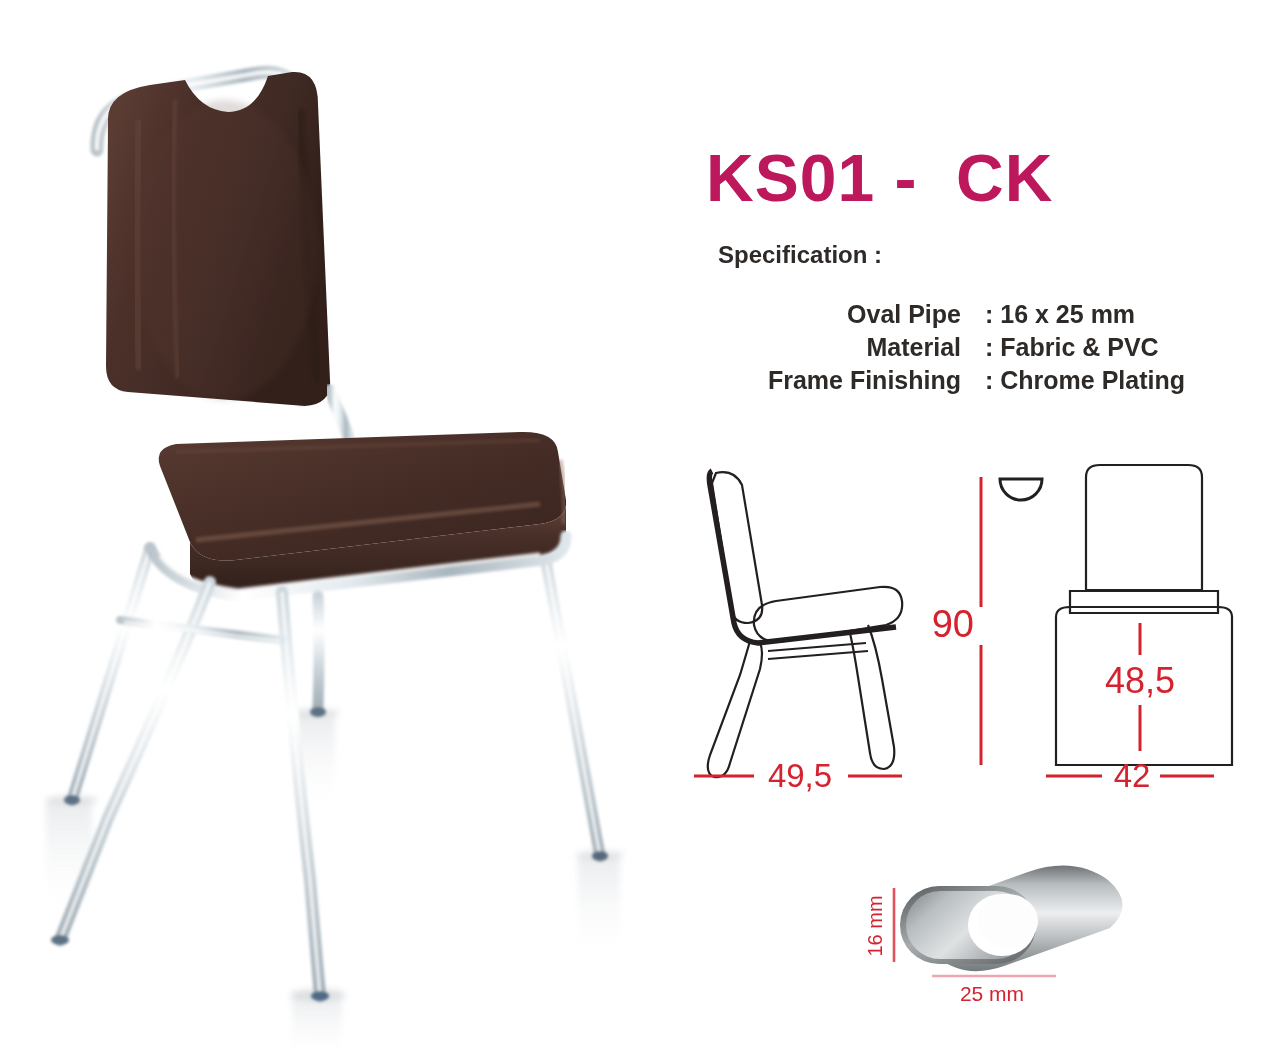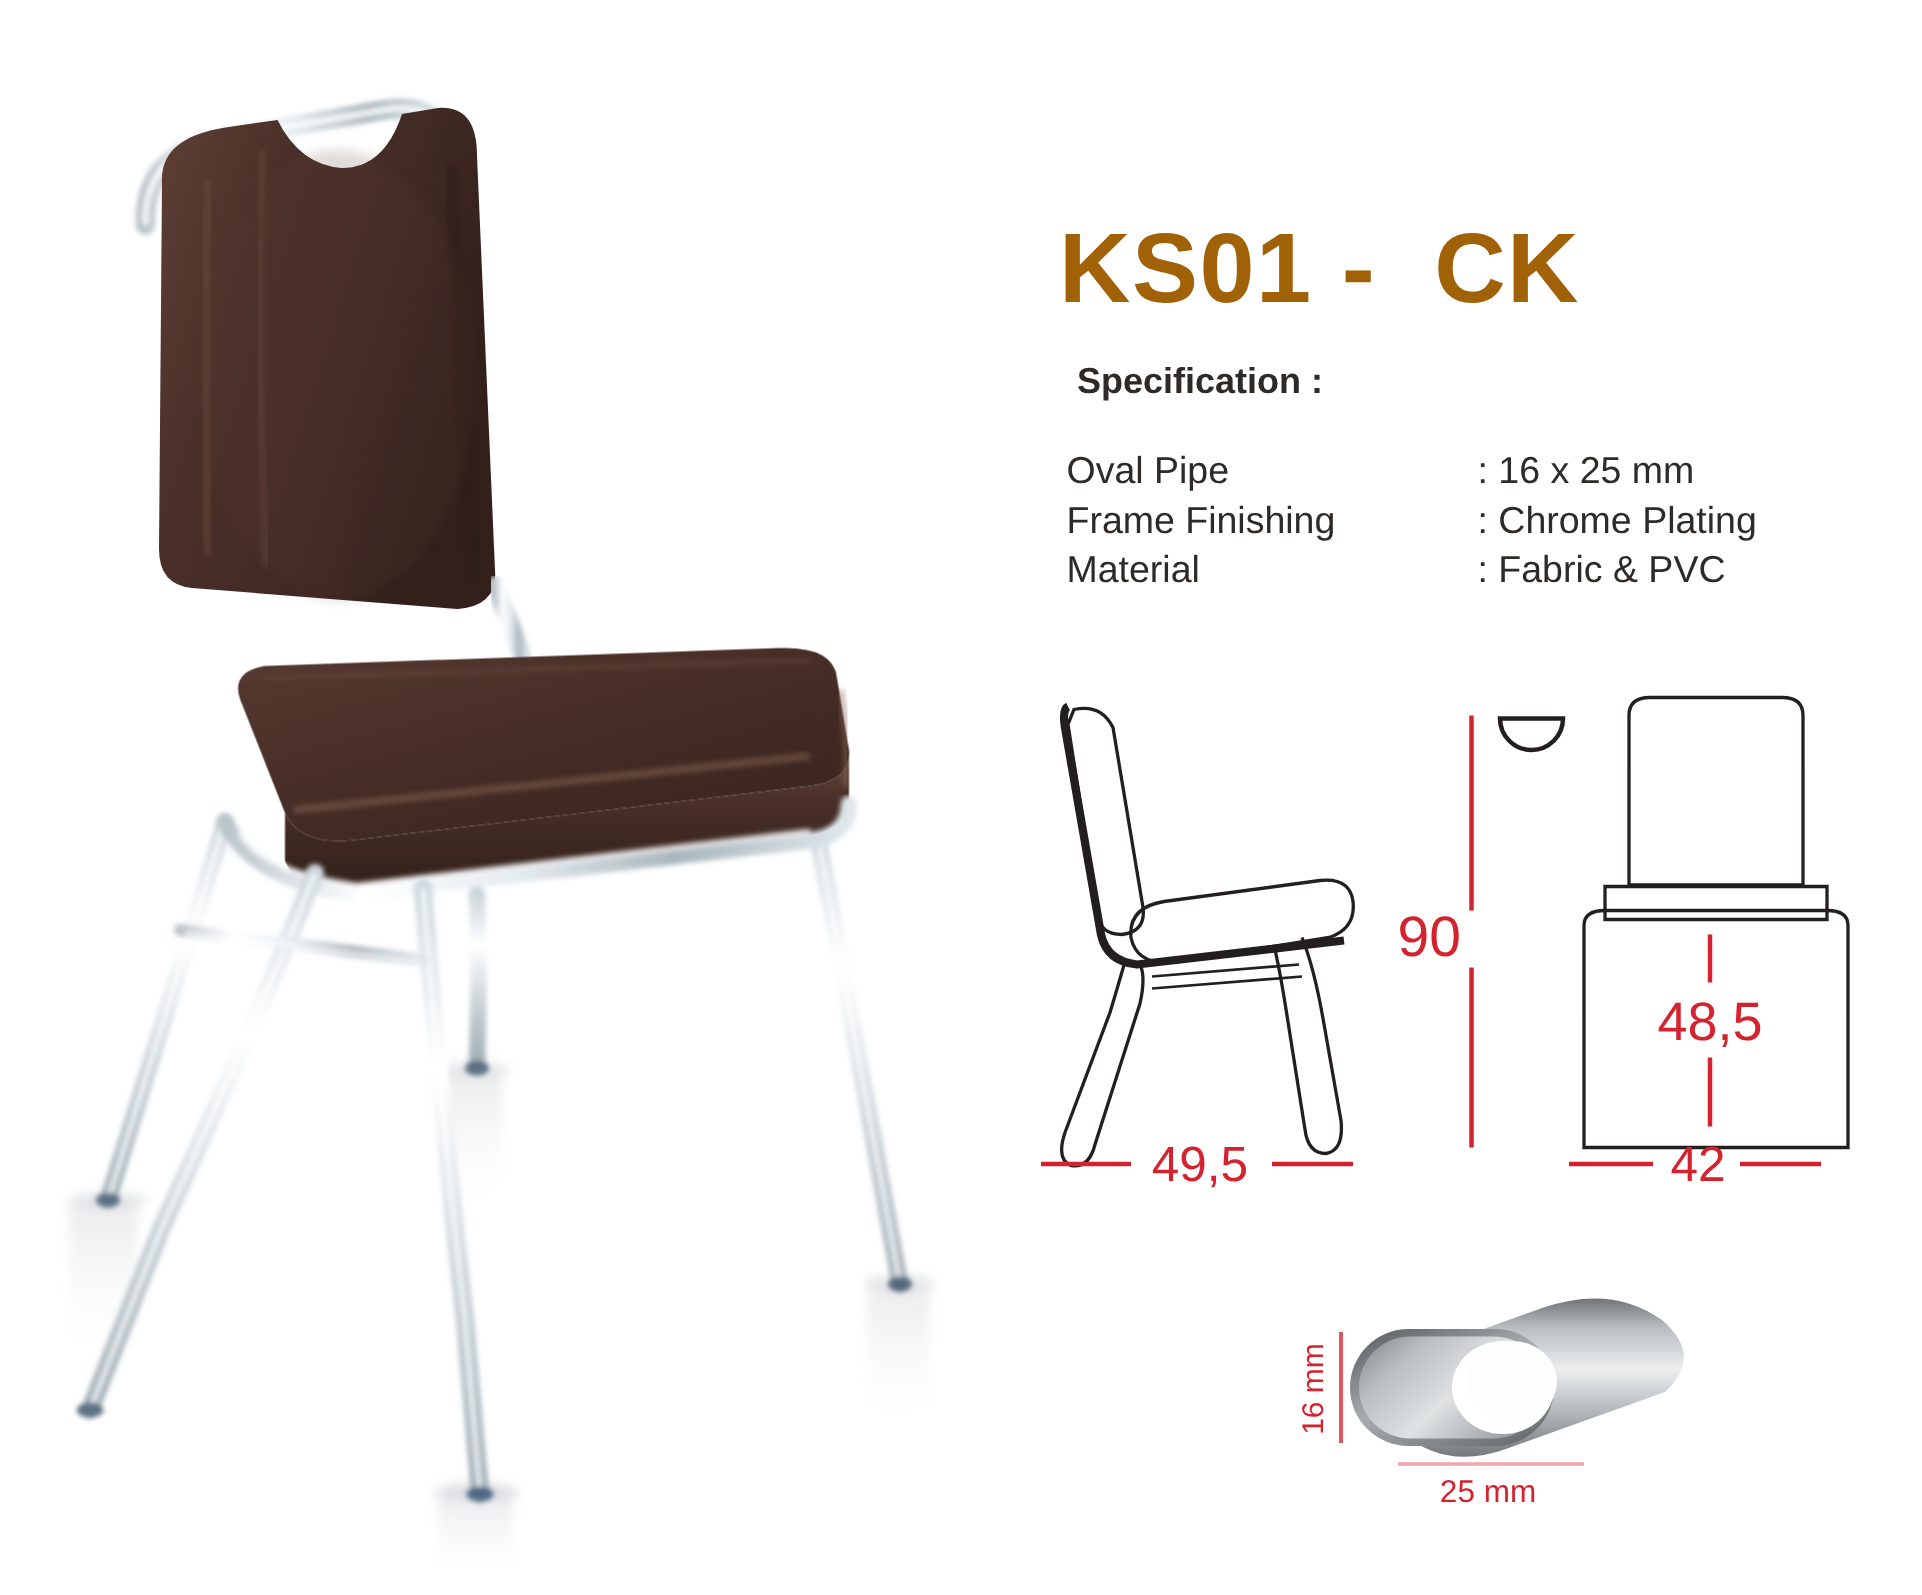--- a/index.html
+++ b/index.html
@@ -12,31 +12,32 @@
   }
   .sheet{position:absolute;inset:0;}
 
   
   .photo-pane{position:absolute;left:0;top:0;width:660px;height:1063px;}
   .photo-pane svg{display:block;width:660px;height:1063px;}
 
   
   .title{
     position:absolute;left:706px;top:140px;
-    font-size:66px;font-weight:bold;color:#a16207;
+    font-size:66px;font-weight:bold;color:#be185d;
     letter-spacing:1px;white-space:pre;
   }
   .spec-heading{
     position:absolute;left:718px;top:241px;
     font-size:24px;font-weight:bold;color:#2e2a28;white-space:pre;
   }
   .spec-table{
     position:absolute;left:711px;top:298px;
-    font-size:25px;font-weight:normal;color:#2e2a28;
+    font-size:25px;font-weight:bold;color:#2e2a28;
     line-height:33px;
+    text-align:right;
   }
   .spec-row{display:flex;}
   .spec-key{width:250px;white-space:pre;}
   .spec-val{white-space:pre;margin-left:24px;}
 
   
   .drawings{position:absolute;left:690px;top:455px;width:560px;height:380px;}
   .drawings svg{display:block;}
 
   .pipe-fig{position:absolute;left:860px;top:858px;width:300px;height:160px;}
@@ -187,26 +188,26 @@
   <div class="title">KS01 -  CK</div>
 
   <div class="spec-heading">Specification :</div>
 
   <div class="spec-table">
     <div class="spec-row">
       <span class="spec-key">Oval Pipe</span>
       <span class="spec-val">: 16 x 25 mm</span>
     </div>
     <div class="spec-row">
+      <span class="spec-key">Material</span>
+      <span class="spec-val">: Fabric &amp; PVC</span>
+    </div>
+    <div class="spec-row">
       <span class="spec-key">Frame Finishing</span>
       <span class="spec-val">: Chrome Plating</span>
-    </div>
-    <div class="spec-row">
-      <span class="spec-key">Material</span>
-      <span class="spec-val">: Fabric &amp; PVC</span>
     </div>
   </div>
 
   <div class="drawings">
     <svg viewBox="0 0 560 380" xmlns="http://www.w3.org/2000/svg">
 
       <g>
 
         <path d="M22 16 Q18 18 20 30 L44 168 Q48 186 68 188 L206 172" class="draw-line" stroke-width="5.5" stroke-linejoin="round"></path>
 

